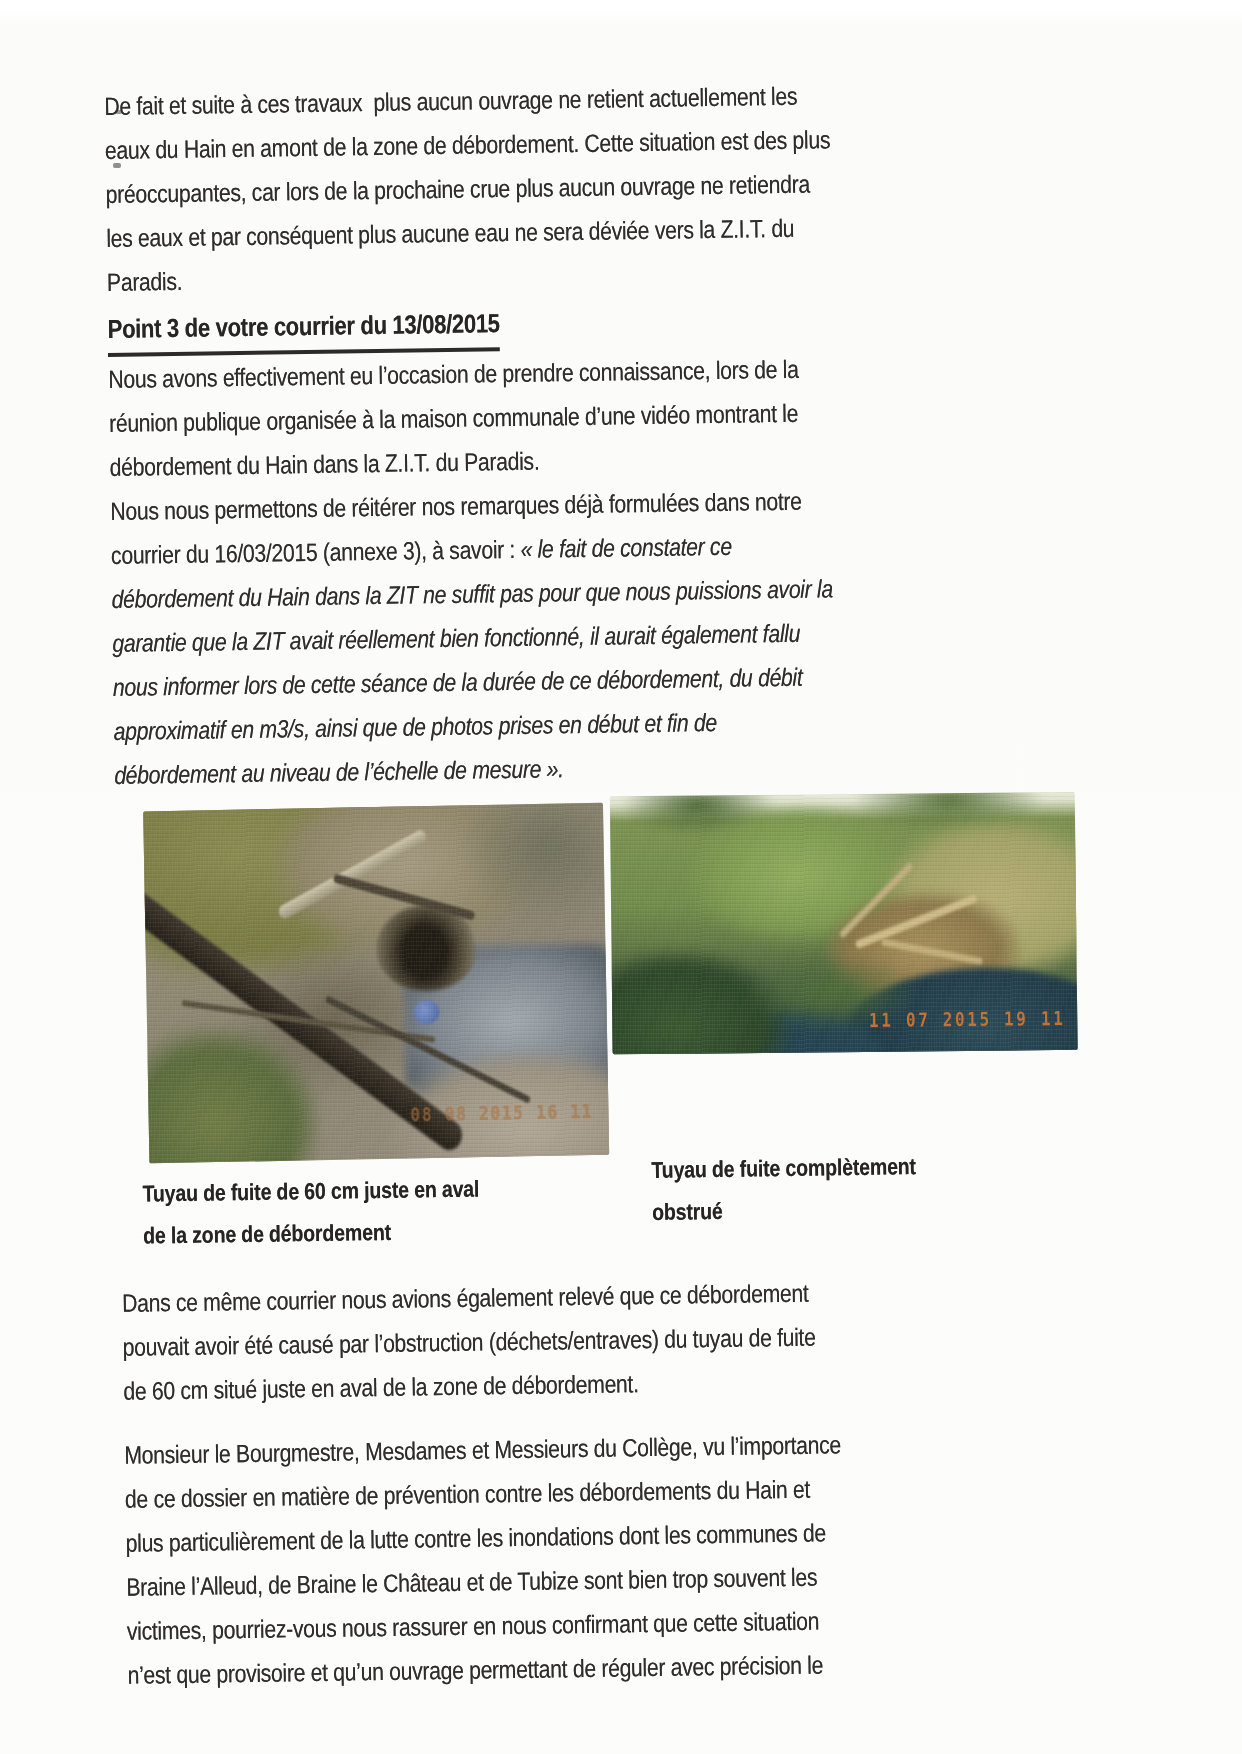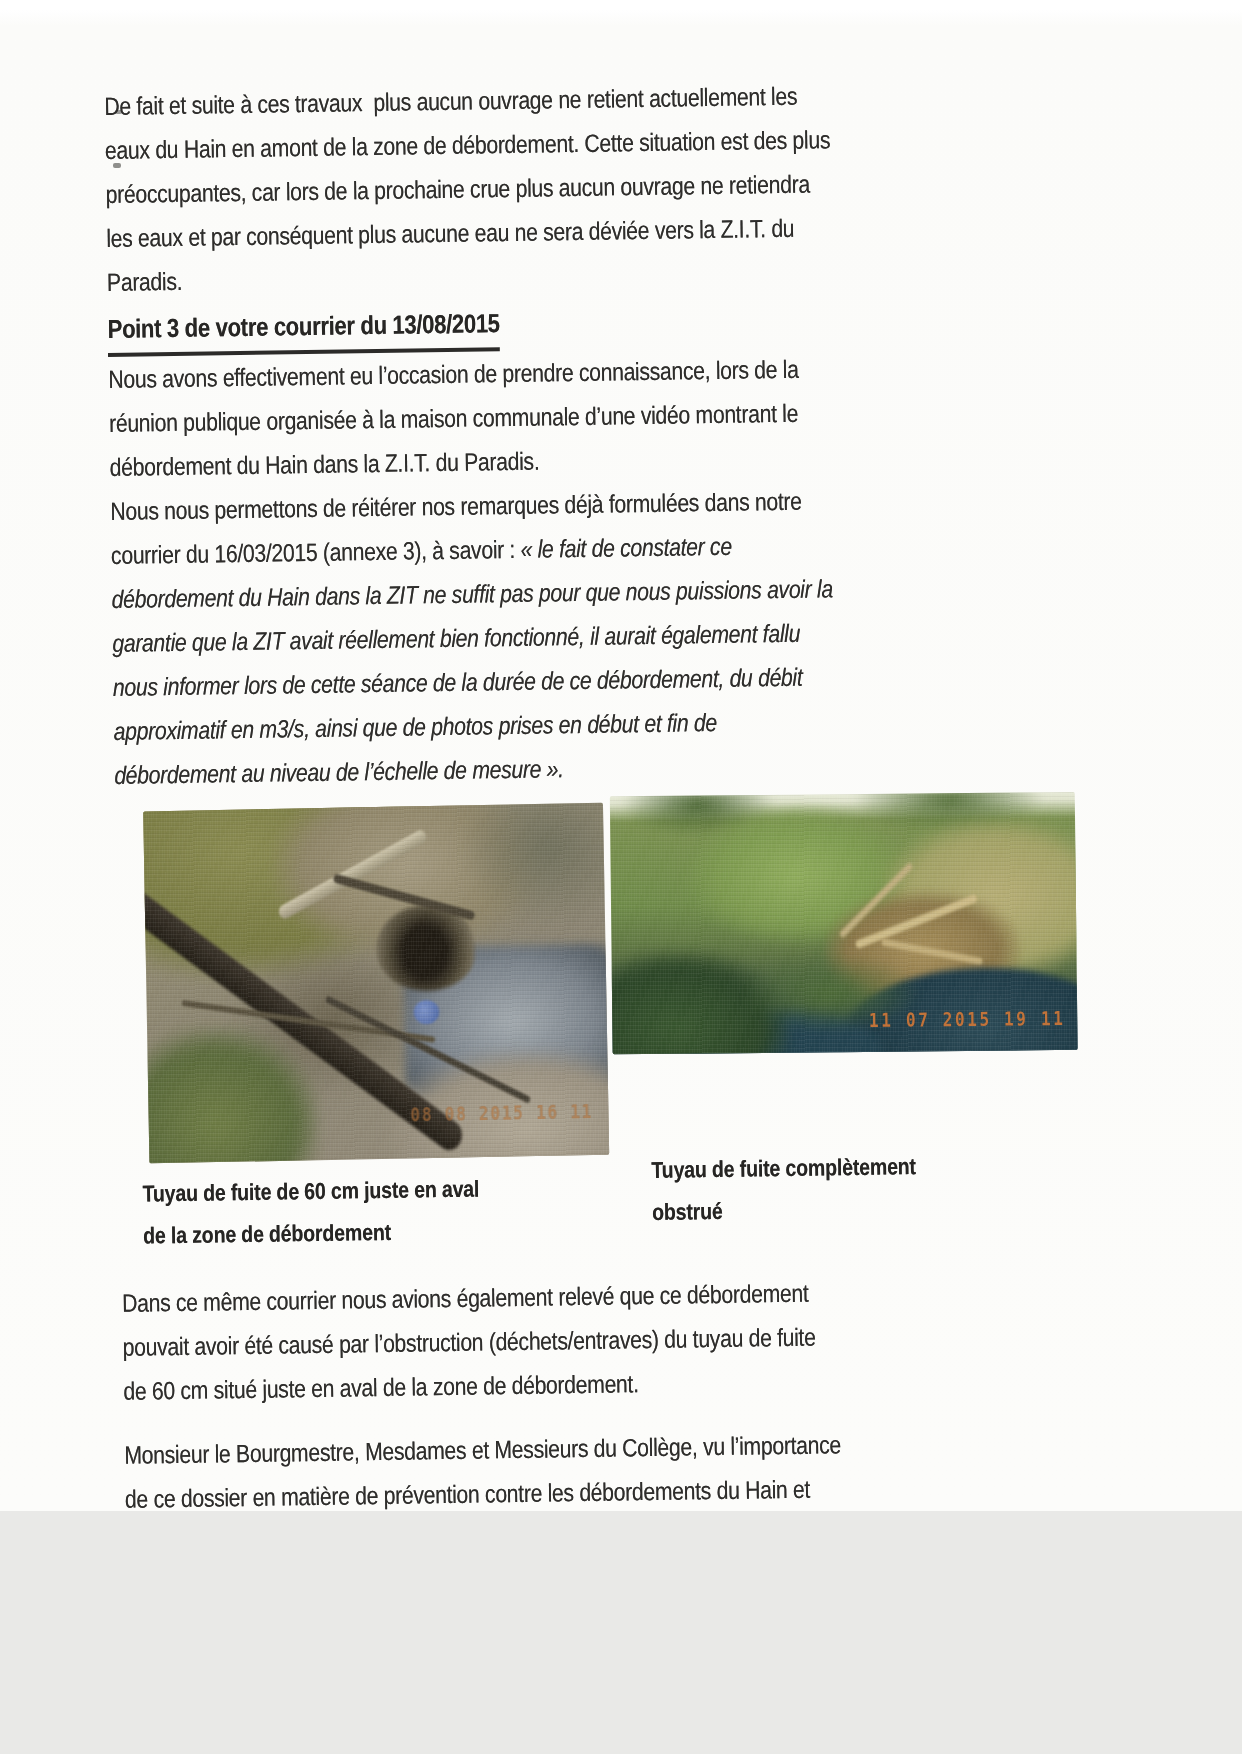--- a/index.html
+++ b/index.html
@@ -1,18 +1,18 @@
 <!DOCTYPE html>
 <html lang="fr"><head>
 <meta charset="utf-8">
 <style>
   html,body { margin:0; padding:0; }
   body { background:#e9e9e7; }
   .page {
-    position:relative; width:1242px; height:1511px; margin:0 auto;
+    position:relative; width:1242px; height:1754px; margin:0 auto;
     background:linear-gradient(180deg,#ffffff 0px,#ffffff 10px,#fbfbf9 26px,#fcfcfa 100%);
     overflow:hidden;
     font-family:"Liberation Sans", sans-serif;
   }
   .artifact { position:absolute; border-radius:2px; }
   .a1 { left:115px; top:110px; width:7px; height:4px; background:#9a9a98; }
   .a2 { left:113px; top:163px; width:8px; height:5px; background:#8f8f8c; }
 
   .content {
     position:absolute; left:104px; top:84px; width:1010px;

